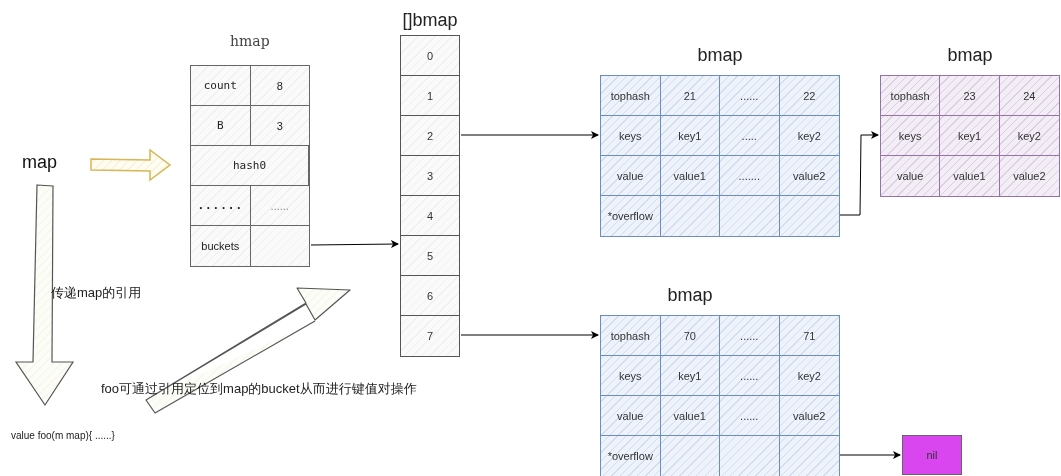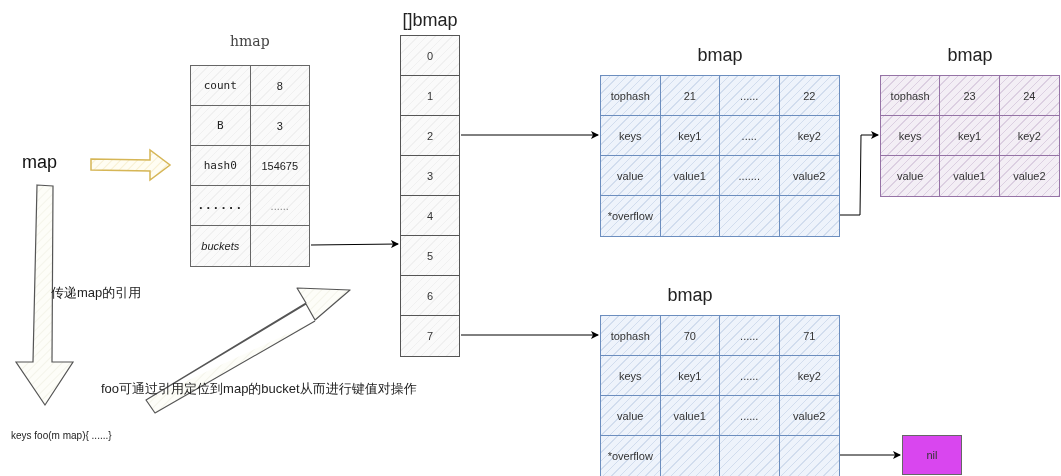--- a/index.html
+++ b/index.html
@@ -11,21 +11,21 @@
 
     .title { font-size: 18px; color: #222; text-align: center; }
     .title-serif { font-family: "DejaVu Serif", serif; font-size: 14px; color: #444; }
 
     
     .hmap { left: 190px; top: 65px; width: 120px; border: 1.5px solid #666; box-sizing: border-box; }
     .hmap .row { display: flex; height: 40px; border-bottom: 1.5px solid #666; box-sizing: border-box; }
     .hmap .row:last-child { border-bottom: none; }
     .hmap .cell { flex: 1; display: flex; align-items: center; justify-content: center; font-size: 11px; color: #222; }
     .hmap .cell.k { border-right: 1.5px solid #666; font-family: "DejaVu Sans Mono", monospace; font-size: 11px; text-align: center; }
-    .hmap .cell.k.sans { font-family: "Liberation Sans", sans-serif; font-style: italic; }
+    .hmap .cell.k.sans { font-family: "Liberation Sans", sans-serif; }
 
     
     .barr { left: 400px; top: 35px; width: 60px; border: 1.5px solid #555; box-sizing: border-box; }
     .barr .slot { height: 40px; display: flex; align-items: center; justify-content: center; font-size: 11px; color: #333; border-bottom: 1.5px solid #555; box-sizing: border-box; }
     .barr .slot:last-child { border-bottom: none; }
 
     
     .bucket { border: 1.5px solid #6c8ebf; box-sizing: border-box; }
     .bucket .row { display: flex; height: 40px; border-bottom: 1.5px solid #6c8ebf; box-sizing: border-box; }
     .bucket .row:last-child { border-bottom: none; }
@@ -76,35 +76,34 @@
   <line x1="461" y1="335" x2="598" y2="335" stroke="#000" stroke-width="1" marker-end="url(#arrowhead)"></line>
 
   <path d="M840,215 L860,215 L861,135 L878,135" fill="none" stroke="#000" stroke-width="1" marker-end="url(#arrowhead)"></path>
 
   <line x1="840" y1="455" x2="900" y2="455" stroke="#000" stroke-width="1" marker-end="url(#arrowhead)"></line>
 </svg>
 
 <div class="abs label-map">map</div>
 <div class="abs label-pass">传递map的引用</div>
 <div class="abs label-foo">foo可通过引用定位到map的bucket从而进行键值对操作</div>
-<div class="abs label-func">keys foo(m map){ ......}</div>
+<div class="abs label-func">value foo(m map){ ......}</div>
 
 <div class="abs title-serif" style="left:230px;top:33px;">hmap</div>
 <div class="abs hmap hatch-gray">
   <div class="row">
       <div class="cell k">count</div>
       <div class="cell">8</div>
     </div>
   <div class="row">
       <div class="cell k">B</div>
       <div class="cell">3</div>
     </div>
   <div class="row">
       <div class="cell k">hash0</div>
-      <div class="cell">154675</div>
     </div>
   <div class="row">
       <div class="cell k" style="font-weight:bold;letter-spacing:1px;">......</div>
       <div class="cell" style="color:#888;">......</div>
     </div>
   <div class="row">
       <div class="cell k sans">buckets</div>
       <div class="cell"></div>
     </div>
 </div>

